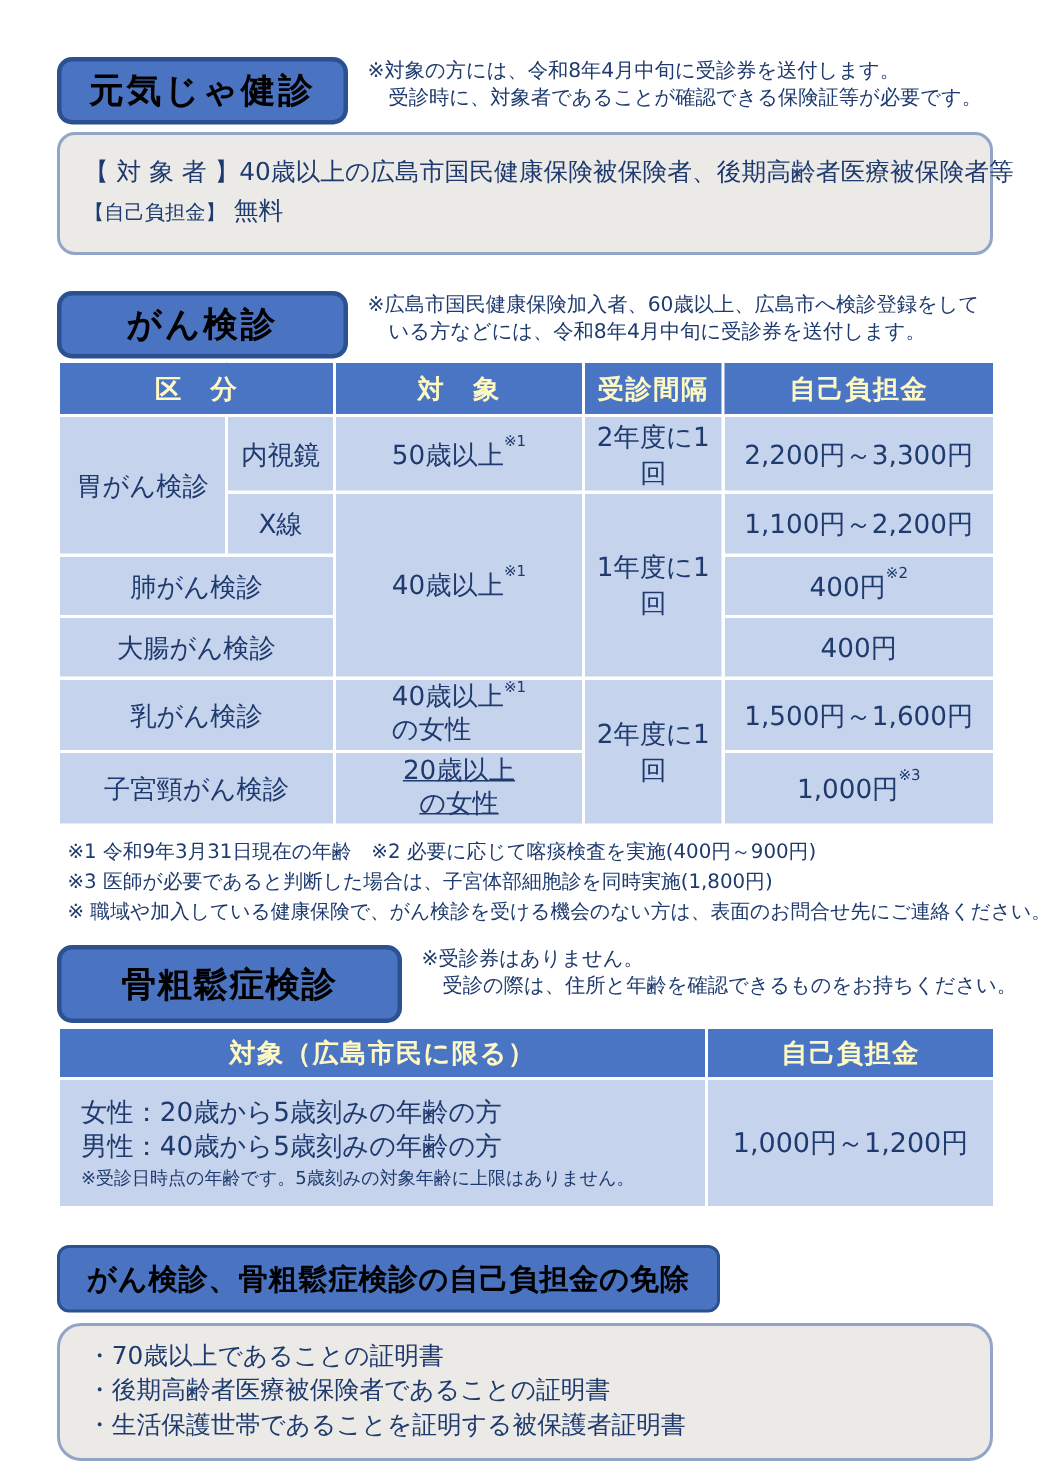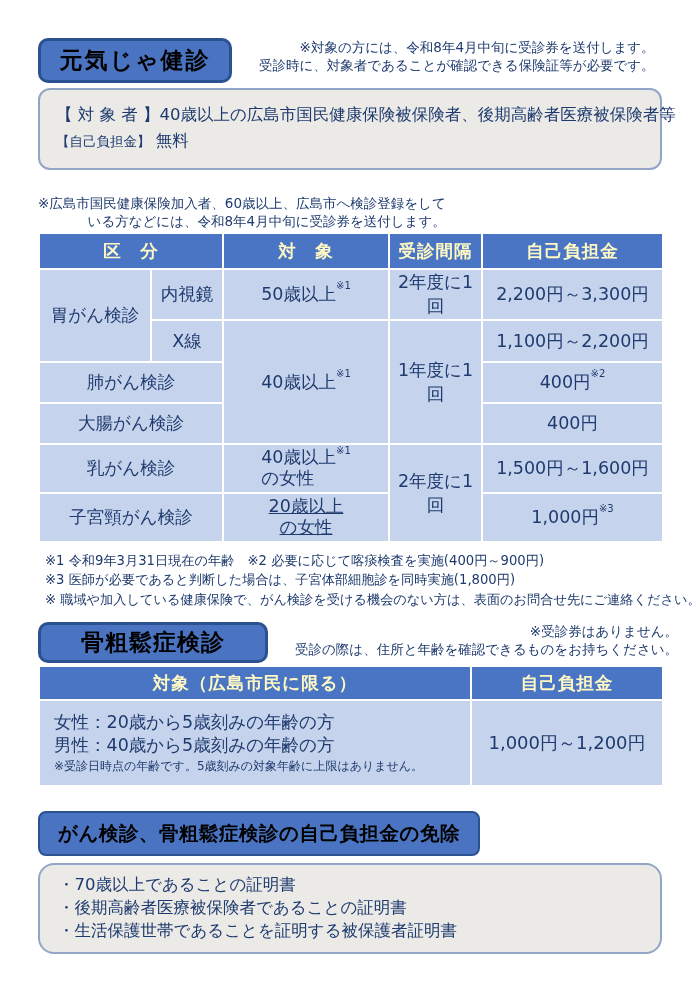--- a/index.html
+++ b/index.html
@@ -15,24 +15,24 @@
   .sec-head { display: flex; align-items: flex-start; gap: 13px; }
   .badge {
     background: #4a74c2;
     border: 3px solid #2b5191;
     border-radius: 10px;
     color: #000000; font-weight: 700;
     display: flex; align-items: center; justify-content: center;
     flex: none;
   }
   .badge-main  { width: 194px; height: 45px; font-size: 23px; letter-spacing: 2px; }
-  .badge-osteo { width: 230px; height: 41px; font-size: 23px; letter-spacing: 1px; }
+  .badge-osteo { width: 230px; height: 52px; font-size: 23px; letter-spacing: 1px; }
   .badge-exempt{ width: 442px; height: 45px; font-size: 19.5px; border-radius: 8px; border-width: 2.5px; letter-spacing: 0.5px; }
 
-  .note { font-size: 13.5px; line-height: 1.32; padding-top: 1px; white-space: nowrap; text-align: right; }
+  .note { font-size: 13.5px; line-height: 1.32; padding-top: 1px; white-space: nowrap; }
   .note .l2 { margin-left: 14px; }
 
   .graybox {
     background: #ebeae7;
     border: 2px solid #93a5c6;
     border-radius: 12px;
   }
   .genki-box { margin-top: 5px; padding: 9px 16px 10px 16px; }
   .genki-line { font-size: 16.5px; line-height: 1.0; margin: 8px 0 9px 0; white-space: nowrap; }
   .genki-line .lbl { letter-spacing: 0; }
@@ -99,20 +99,21 @@
     <div class="genki-line">
       <span class="lbl">【 対 象 者 】</span><span>40歳以上の広島市国民健康保険被保険者、後期高齢者医療被保険者等</span>
     </div>
     <div class="genki-line small-lbl">
       <span class="lbl">【自己負担金】</span> <span>無料</span>
     </div>
   </div>
 
   <div class="sec">
     <div class="sec-head">
+      <div class="badge badge-main">がん検診</div>
       <div class="note">
         <div class="l1">※広島市国民健康保険加入者、60歳以上、広島市へ検診登録をして</div>
         <div class="l2">いる方などには、令和8年4月中旬に受診券を送付します。</div>
       </div>
     </div>
 
     <table class="t1">
       <colgroup>
         <col style="width:112px">
           <col style="width:72px">

